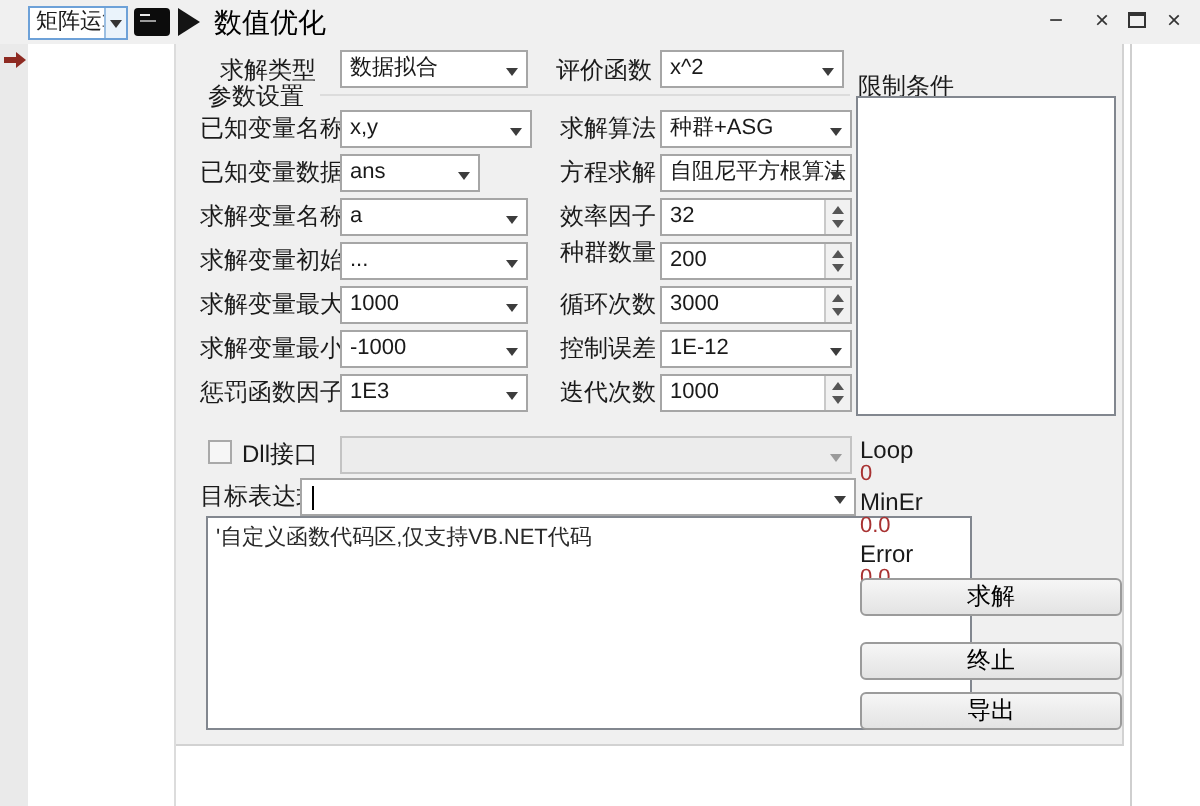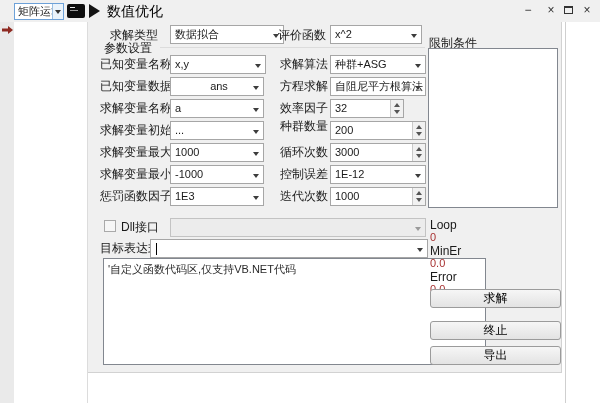--- a/index.html
+++ b/index.html
@@ -92,53 +92,53 @@
 
 <div class="abs left-strip"></div>
 <div class="abs left-panel"></div>
 <svg class="abs red-arrow" viewBox="0 0 11 8">
   <polygon points="0,2.5 6,2.5 6,0 11,4 6,8 6,5.5 0,5.5" fill="#8e2a22"></polygon>
 </svg>
 <div class="abs dialog"></div>
 <div class="abs right-panel-bg"></div>
 
 <div class="lbl" style="left:110px; top:29px;">求解类型</div>
-<div class="combo" style="left:170px; top:25px; width:114px;">
+<div class="combo" style="left:170px; top:25px; width:94px;">
   <span>数据拟合</span>
 </div>
 <div class="lbl" style="left:278px; top:29px;">评价函数</div>
 <div class="combo" style="left:330px; top:25px; width:92px;">
   <span>x^2</span>
 </div>
 
 <div class="lbl" style="left:104px; top:42px;">参数设置</div>
 <div class="sect-line" style="left:160px; top:47px; width:265px;"></div>
 
 <div class="lbl" style="left:100px; top:58px;">已知变量名称</div>
 <div class="combo" style="left:170px; top:55px;  width:96px;"><span>x,y</span></div>
 <div class="lbl" style="left:100px; top:80px;">已知变量数据</div>
-<div class="combo" style="left:170px; top:77px;  width:94px;text-align:center;"><span>ans</span></div>
+<div class="combo" style="left:170px; top:77px;  width:70px;"><span>ans</span></div>
 <div class="lbl" style="left:100px; top:102px;">求解变量名称</div>
 <div class="combo" style="left:170px; top:99px;  width:94px;"><span>a</span></div>
 <div class="lbl" style="left:100px; top:124px;">求解变量初始值</div>
 <div class="combo" style="left:170px; top:121px; width:94px;"><span>...</span></div>
 <div class="lbl" style="left:100px; top:146px;">求解变量最大值</div>
 <div class="combo" style="left:170px; top:143px; width:94px;"><span>1000</span></div>
 <div class="lbl" style="left:100px; top:168px;">求解变量最小值</div>
 <div class="combo" style="left:170px; top:165px; width:94px;"><span>-1000</span></div>
 <div class="lbl" style="left:100px; top:190px;">惩罚函数因子值</div>
 <div class="combo" style="left:170px; top:187px; width:94px;"><span>1E3</span></div>
 
 <div class="lbl" style="left:280px; top:58px;">求解算法</div>
 <div class="combo" style="left:330px; top:55px; width:96px;"><span>种群+ASG</span></div>
 <div class="lbl" style="left:280px; top:80px;">方程求解</div>
 <div class="combo" style="left:330px; top:77px; width:96px;"><span>自阻尼平方根算法</span></div>
 
 <div class="lbl" style="left:280px; top:102px;">效率因子</div>
-<div class="spin" style="left:330px; top:99px; width:74px;">
+<div class="spin" style="left:330px; top:99px; width:96px;">
   <span>32</span>
   <span class="spinbtns">
       <i class="up"></i>
       <i class="dn"></i>
     </span>
 </div>
 <div class="lbl" style="left:280px; top:120px;">种群数量</div>
 <div class="spin" style="left:330px; top:121px; width:96px;">
   <span>200</span>
   <span class="spinbtns">

